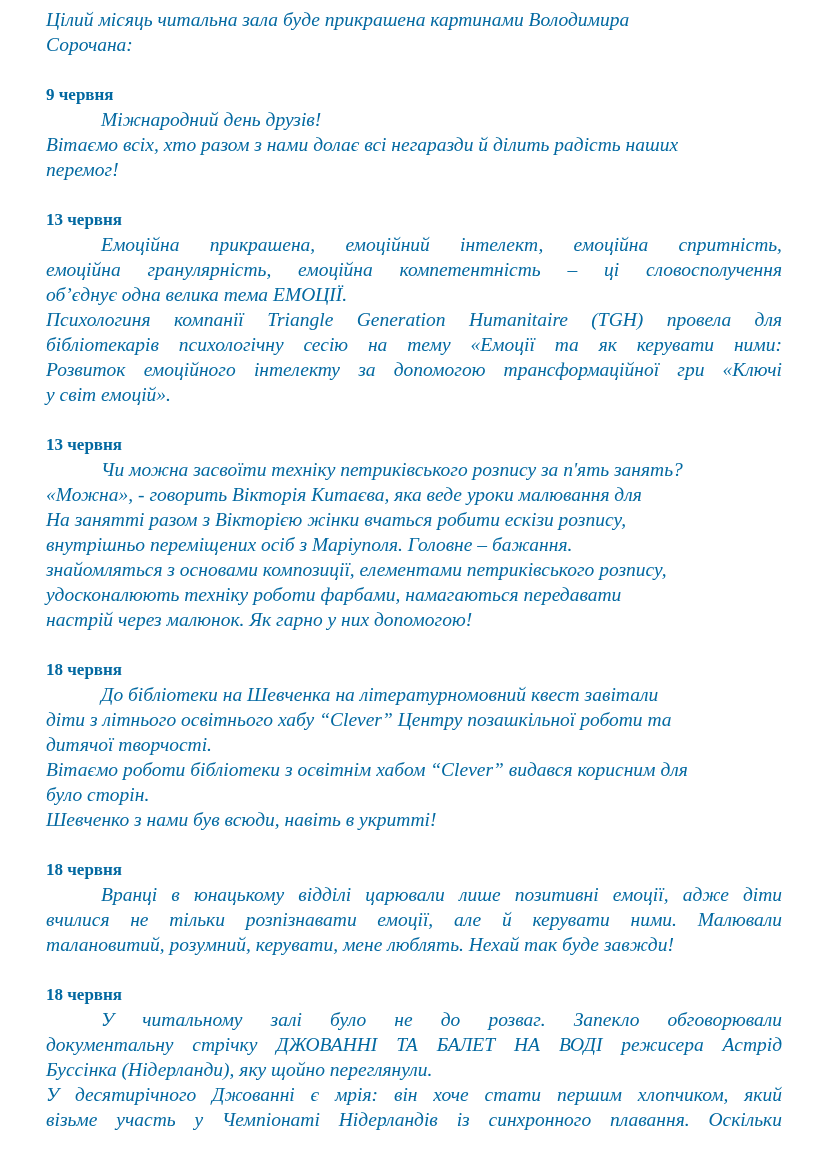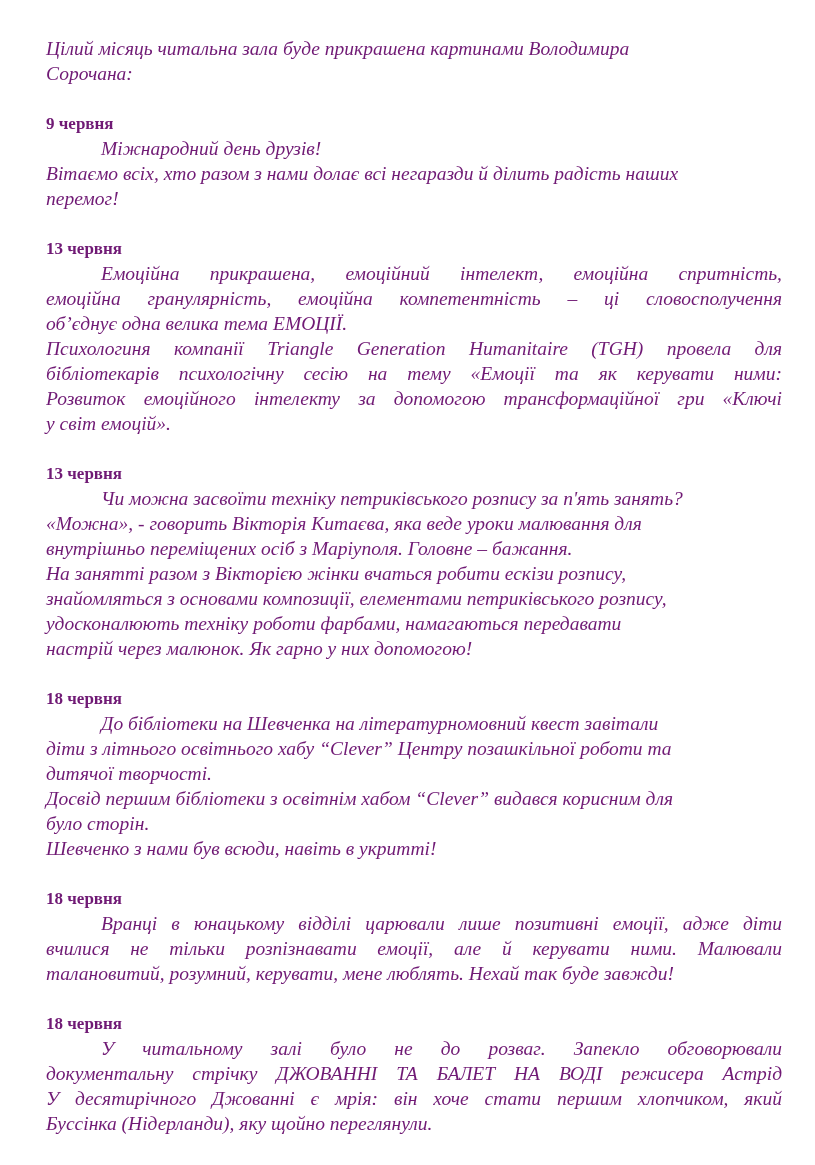--- a/index.html
+++ b/index.html
@@ -12,22 +12,21 @@
       height: 1165px;
       overflow: hidden;
       position: relative;
     }
     .page {
       position: absolute;
       left: 46px;
       top: 7px;
       width: 736px;
       font-family: "Liberation Serif", "DejaVu Serif", serif;
-      color: #701a75;
-      margin-top: 29px;
+      color: #0369a1;
     }
     .line {
       height: 25px;
       line-height: 25px;
       font-size: 19.5px;
       font-style: italic;
       white-space: nowrap;
     }
     .line.justify {
       text-align: justify;
@@ -78,48 +77,49 @@
     <div class="line justify">бібліотекарів психологічну сесію на тему «Емоції та як керувати ними:</div>
     <div class="line justify">Розвиток емоційного інтелекту за допомогою трансформаційної гри «Ключі</div>
     <div class="line">у світ емоцій».</div>
   </div>
   <div class="gap"></div>
 
   <div class="section">
     <div class="date">13 червня</div>
     <div class="line indent">Чи можна засвоїти техніку петриківського розпису за п'ять занять?</div>
     <div class="line">«Можна», - говорить Вікторія Китаєва, яка веде уроки малювання для</div>
+    <div class="line">На занятті разом з Вікторією жінки вчаться робити ескізи розпису,</div>
     <div class="line">внутрішньо переміщених осіб з Маріуполя. Головне – бажання.</div>
-    <div class="line">На занятті разом з Вікторією жінки вчаться робити ескізи розпису,</div>
     <div class="line">знайомляться з основами композиції, елементами петриківського розпису,</div>
     <div class="line">удосконалюють техніку роботи фарбами, намагаються передавати</div>
     <div class="line">настрій через малюнок. Як гарно у них допомогою!</div>
   </div>
   <div class="gap"></div>
 
   <div class="section">
     <div class="date">18 червня</div>
     <div class="line indent">До бібліотеки на Шевченка на літературномовний квест завітали</div>
     <div class="line">діти з літнього освітнього хабу “Clever” Центру позашкільної роботи та</div>
     <div class="line">дитячої творчості.</div>
-    <div class="line">Досвід першим бібліотеки з освітнім хабом “Clever” видався корисним для</div>
+    <div class="line">Вітаємо роботи бібліотеки з освітнім хабом “Clever” видався корисним для</div>
     <div class="line">було сторін.</div>
     <div class="line">Шевченко з нами був всюди, навіть в укритті!</div>
   </div>
   <div class="gap"></div>
 
   <div class="section">
     <div class="date">18 червня</div>
     <div class="line indent justify">Вранці в юнацькому відділі царювали лише позитивні емоції, адже діти</div>
     <div class="line justify">вчилися не тільки розпізнавати емоції, але й керувати ними. Малювали</div>
     <div class="line">талановитий, розумний, керувати, мене люблять. Нехай так буде завжди!</div>
   </div>
   <div class="gap"></div>
 
   <div class="section">
     <div class="date">18 червня</div>
     <div class="line indent justify">У читальному  залі було не до розваг. Запекло обговорювали</div>
     <div class="line justify">документальну стрічку ДЖОВАННІ ТА БАЛЕТ НА ВОДІ режисера Астрід</div>
+    <div class="line">Буссінка (Нідерланди), яку щойно переглянули.</div>
     <div class="line justify">У десятирічного Джованні є мрія: він хоче стати першим хлопчиком, який</div>
-    <div class="line">Буссінка (Нідерланди), яку щойно переглянули.</div>
+    <div class="line justify">візьме участь у Чемпіонаті Нідерландів із синхронного плавання. Оскільки</div>
   </div>
 
 </div>
 
 </body></html>

